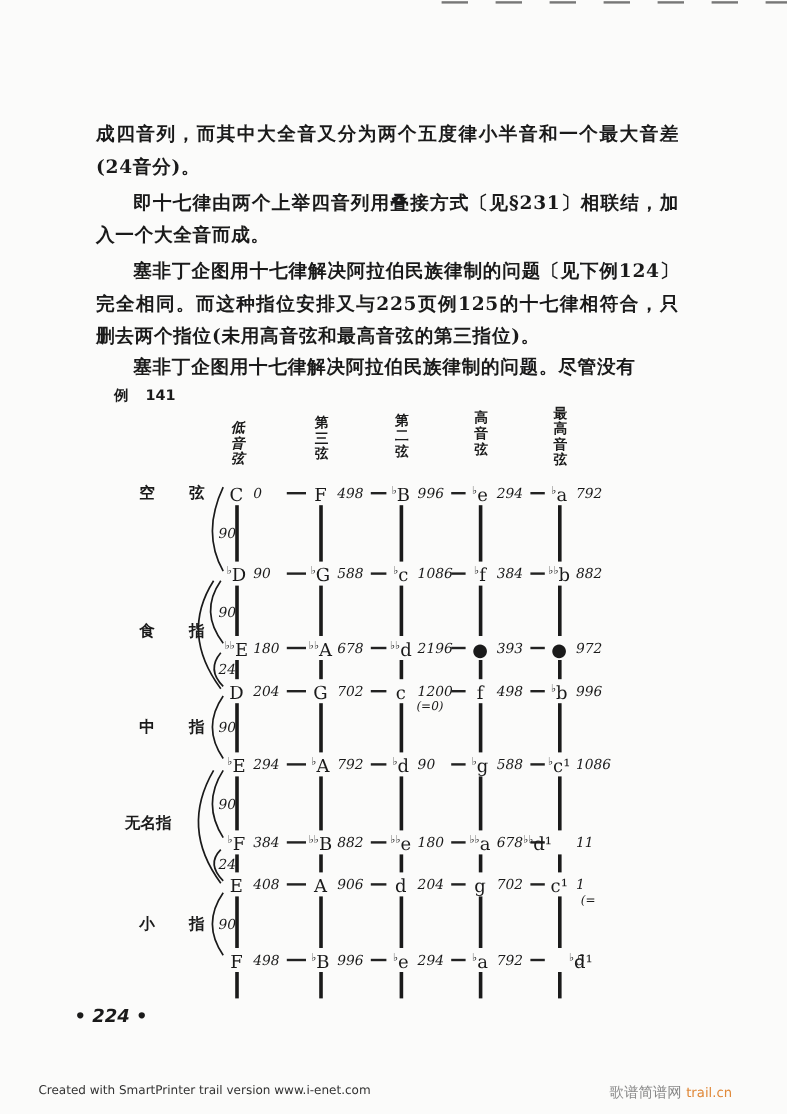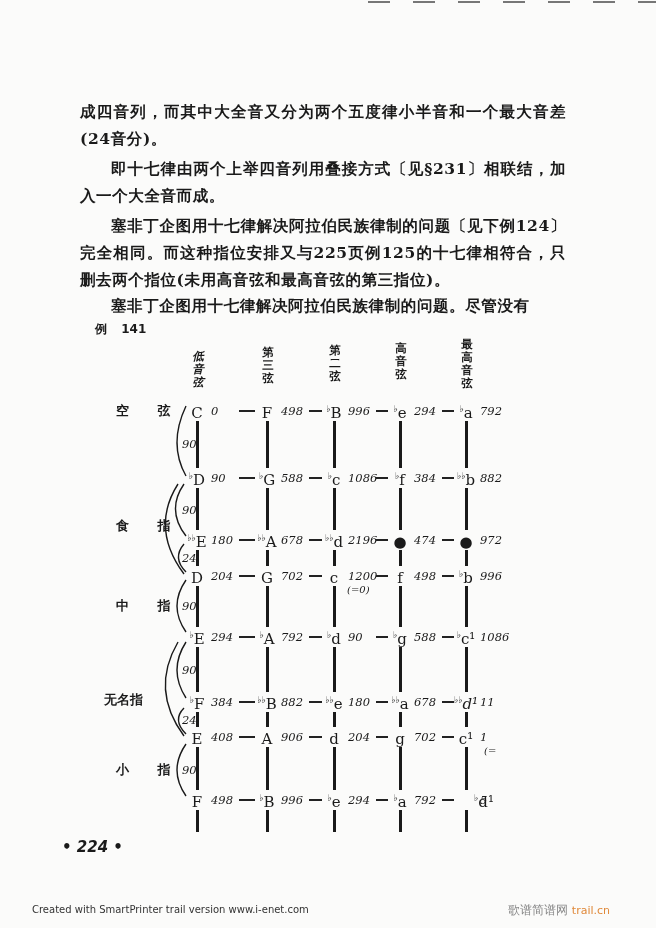--- a/index.html
+++ b/index.html
@@ -33,21 +33,21 @@
     .note .acc { font-size: 9px; vertical-align: 6px; }
     .cents {
       position: absolute; font-size: 11.5px; font-style: italic; transform: translateY(-50%);
       white-space: nowrap;
     }
     .arrow { position: absolute; height: 2px; background: #222; transform: translateY(-50%); }
     .finger {
       position: absolute; font-size: 13px; font-weight: bold; transform: translateY(-50%);
       font-family: "DejaVu Sans", "Liberation Sans", sans-serif; letter-spacing: 12px; white-space: nowrap;
     }
-    .finger.tight { letter-spacing: 0; margin-top: 14px; }
+    .finger.tight { letter-spacing: 0; }
     .interval { position: absolute; font-size: 11.5px; font-style: italic; transform: translateY(-50%); }
     .subnote { position: absolute; font-size: 10px; font-style: italic; white-space: nowrap; }
     svg.braces { position: absolute; left: 0; top: 0; }
     .pagenum {
       position: absolute; left: 62px; top: 838px; font-size: 15px; font-weight: bold; font-style: italic;
       font-family: "DejaVu Sans", "Liberation Sans", sans-serif;
     }
     .footer-left {
       position: absolute; left: 32px; top: 904px; font-size: 10px; color: #333;
       font-family: "DejaVu Sans", "Liberation Sans", sans-serif;
@@ -155,21 +155,21 @@
     <span class="note" style="left: 197px; top: 540px;"><span class="acc">♭♭</span><span>E</span></span>
     <span class="cents" style="left: 211px; top: 540px;">180</span>
     <div class="arrow" style="left: 239px; width: 16px; top: 540px;"></div>
     <span class="note" style="left: 267px; top: 540px;"><span class="acc">♭♭</span><span>A</span></span>
     <span class="cents" style="left: 281px; top: 540px;">678</span>
     <div class="arrow" style="left: 309px; width: 13px; top: 540px;"></div>
     <span class="note" style="left: 334px; top: 540px;"><span class="acc">♭♭</span><span>d</span></span>
     <span class="cents" style="left: 348px; top: 540px;">2196</span>
     <div class="arrow" style="left: 376px; width: 12px; top: 540px;"></div>
     <span class="note" style="left: 400px; top: 540px;"><span class="acc"></span><span>●</span></span>
-    <span class="cents" style="left: 414px; top: 540px;">474</span>
+    <span class="cents" style="left: 414px; top: 540px;">393</span>
     <div class="arrow" style="left: 442px; width: 12px; top: 540px;"></div>
     <span class="note" style="left: 466px; top: 540px;"><span class="acc"></span><span>●</span></span>
     <span class="cents" style="left: 480px; top: 540px;">972</span>
     <span class="note" style="left: 197px; top: 576px;"><span class="acc"></span><span>D</span></span>
     <span class="cents" style="left: 211px; top: 576px;">204</span>
     <div class="arrow" style="left: 239px; width: 16px; top: 576px;"></div>
     <span class="note" style="left: 267px; top: 576px;"><span class="acc"></span><span>G</span></span>
     <span class="cents" style="left: 281px; top: 576px;">702</span>
     <div class="arrow" style="left: 309px; width: 13px; top: 576px;"></div>
     <span class="note" style="left: 334px; top: 576px;"><span class="acc"></span><span>c</span></span>
@@ -200,21 +200,21 @@
     <div class="arrow" style="left: 239px; width: 16px; top: 702px;"></div>
     <span class="note" style="left: 267px; top: 702px;"><span class="acc">♭♭</span><span>B</span></span>
     <span class="cents" style="left: 281px; top: 702px;">882</span>
     <div class="arrow" style="left: 309px; width: 13px; top: 702px;"></div>
     <span class="note" style="left: 334px; top: 702px;"><span class="acc">♭♭</span><span>e</span></span>
     <span class="cents" style="left: 348px; top: 702px;">180</span>
     <div class="arrow" style="left: 376px; width: 12px; top: 702px;"></div>
     <span class="note" style="left: 400px; top: 702px;"><span class="acc">♭♭</span><span>a</span></span>
     <span class="cents" style="left: 414px; top: 702px;">678</span>
     <div class="arrow" style="left: 442px; width: 12px; top: 702px;"></div>
-    <span class="note" style="left: 466px; top: 702px; font-style: italic;"><span class="acc">♭♭</span><span>d¹</span></span>
+    <span class="note" style="left: 448px; top: 702px;"><span class="acc">♭♭</span><span>d¹</span></span>
     <span class="cents" style="left: 480px; top: 702px;">11</span>
     <span class="note" style="left: 197px; top: 737px;"><span class="acc"></span><span>E</span></span>
     <span class="cents" style="left: 211px; top: 737px;">408</span>
     <div class="arrow" style="left: 239px; width: 16px; top: 737px;"></div>
     <span class="note" style="left: 267px; top: 737px;"><span class="acc"></span><span>A</span></span>
     <span class="cents" style="left: 281px; top: 737px;">906</span>
     <div class="arrow" style="left: 309px; width: 13px; top: 737px;"></div>
     <span class="note" style="left: 334px; top: 737px;"><span class="acc"></span><span>d</span></span>
     <span class="cents" style="left: 348px; top: 737px;">204</span>
     <div class="arrow" style="left: 376px; width: 12px; top: 737px;"></div>

